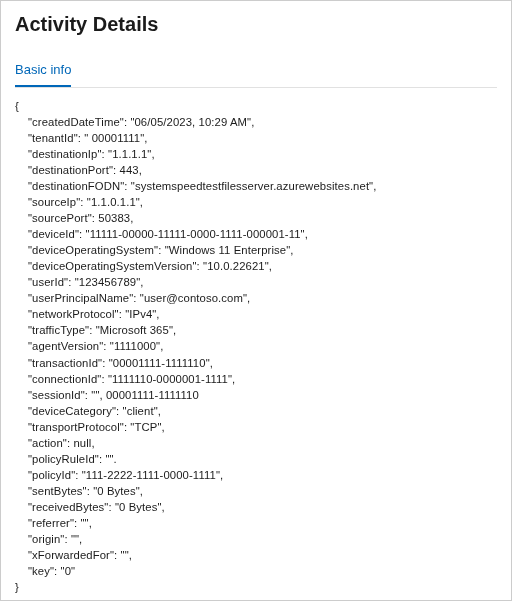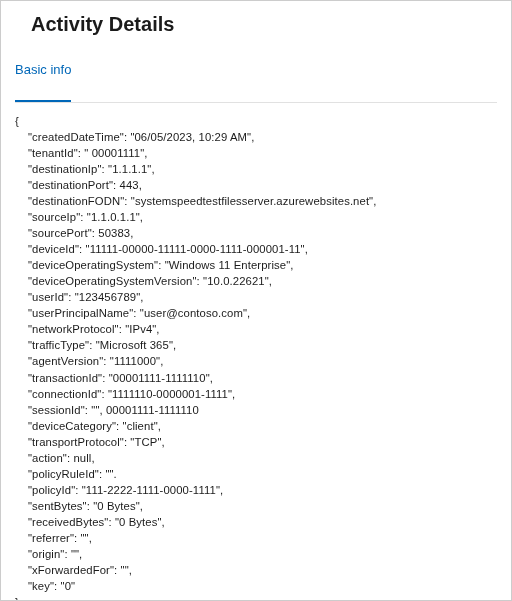--- a/index.html
+++ b/index.html
@@ -13,29 +13,28 @@
       width: 512px;
       height: 601px;
       border: 1px solid #ccc;
       padding: 12px 14px;
     }
     .title {
       font-size: 20px;
       font-weight: 600;
       color: #1b1b1b;
       margin-bottom: 24px;
-      margin-left: 16px;
     }
     .tab-row {
       border-bottom: 1px solid #e1e1e1;
       margin-bottom: 10px;
     }
     .tab {
       display: inline-block;
-      padding-bottom: 23px;
+      padding-bottom: 8px;
       font-size: 13px;
       color: #0067b8;
       border-bottom: 2px solid #0067b8;
       cursor: pointer;
     }
     .json-block {
       font-family: 'Segoe UI', Tahoma, Geneva, Verdana, sans-serif;
       font-size: 11.3px;
       color: #1b1b1b;
       white-space: pre;

